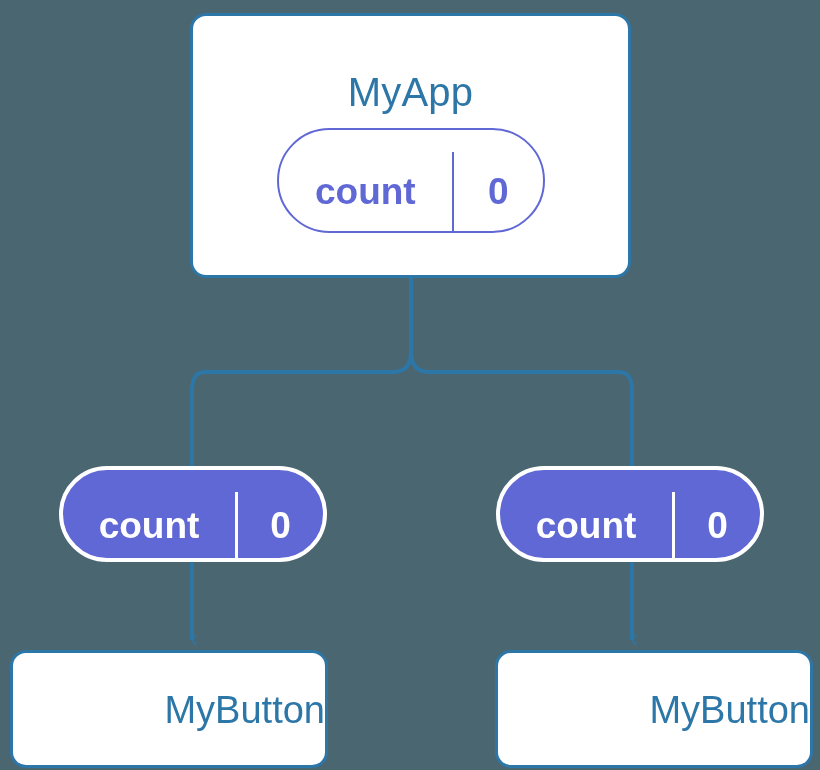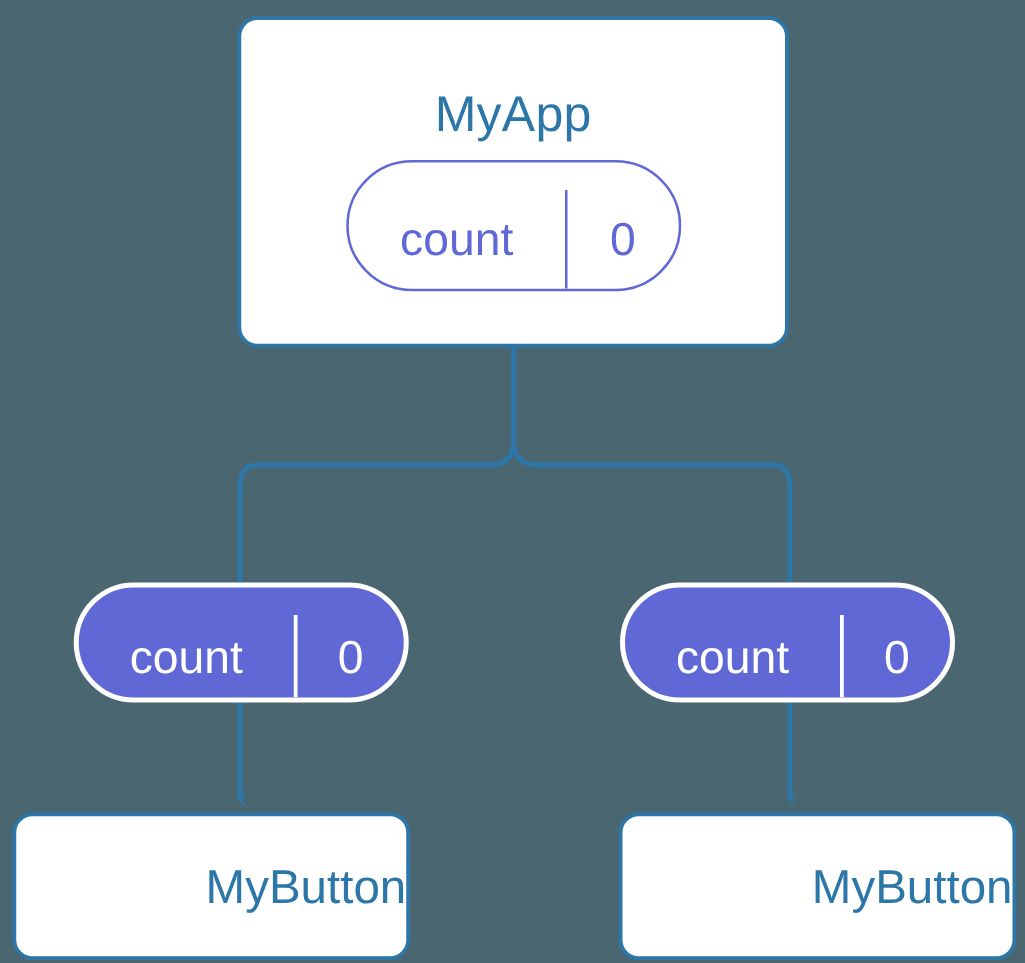--- a/index.html
+++ b/index.html
@@ -59,21 +59,21 @@
     display: flex;
     align-items: stretch;
     border-radius: 999px;
     overflow: hidden;
   }
   .pill-key, .pill-val {
     display: flex;
     align-items: center;
     justify-content: center;
     font-size: 37px;
-    font-weight: 400;
+    font-weight: 700;
     line-height: 1;
     margin-top: 22px;
   }
 
   .pill-outline {
     background: #ffffff;
     border: 2px solid #6068d6;
     z-index: 3;
   }
   .pill-outline .pill-key,

